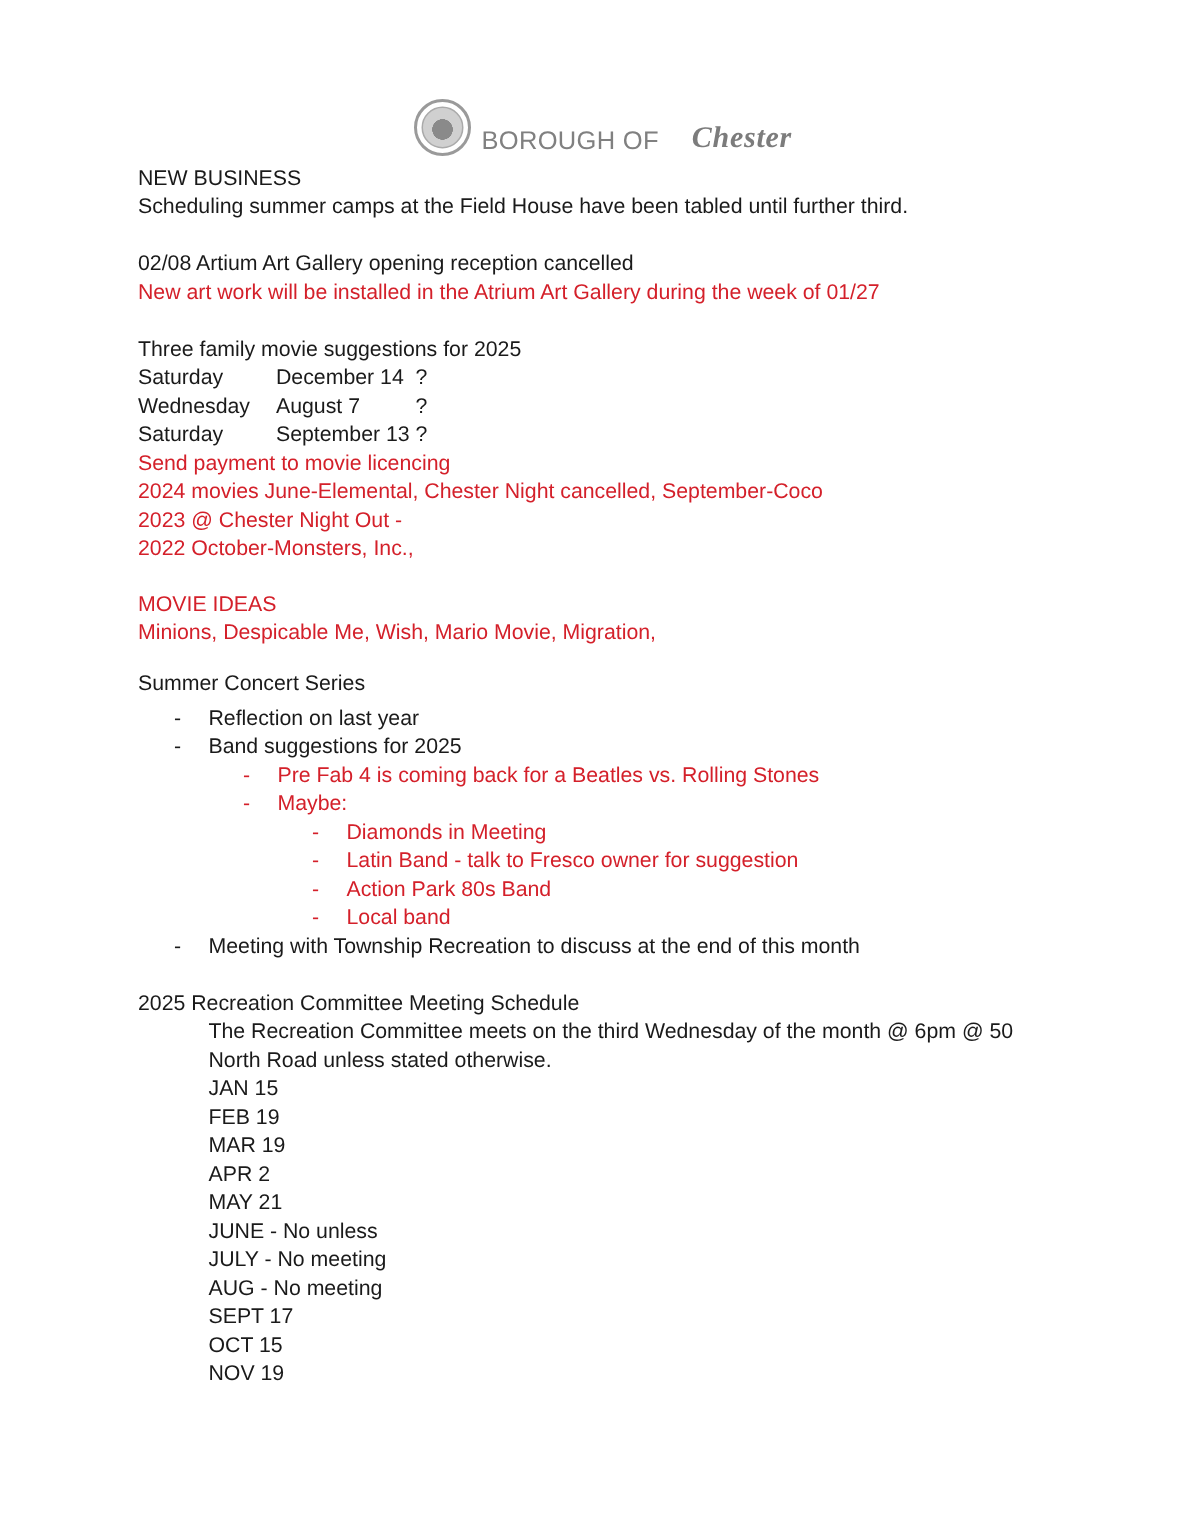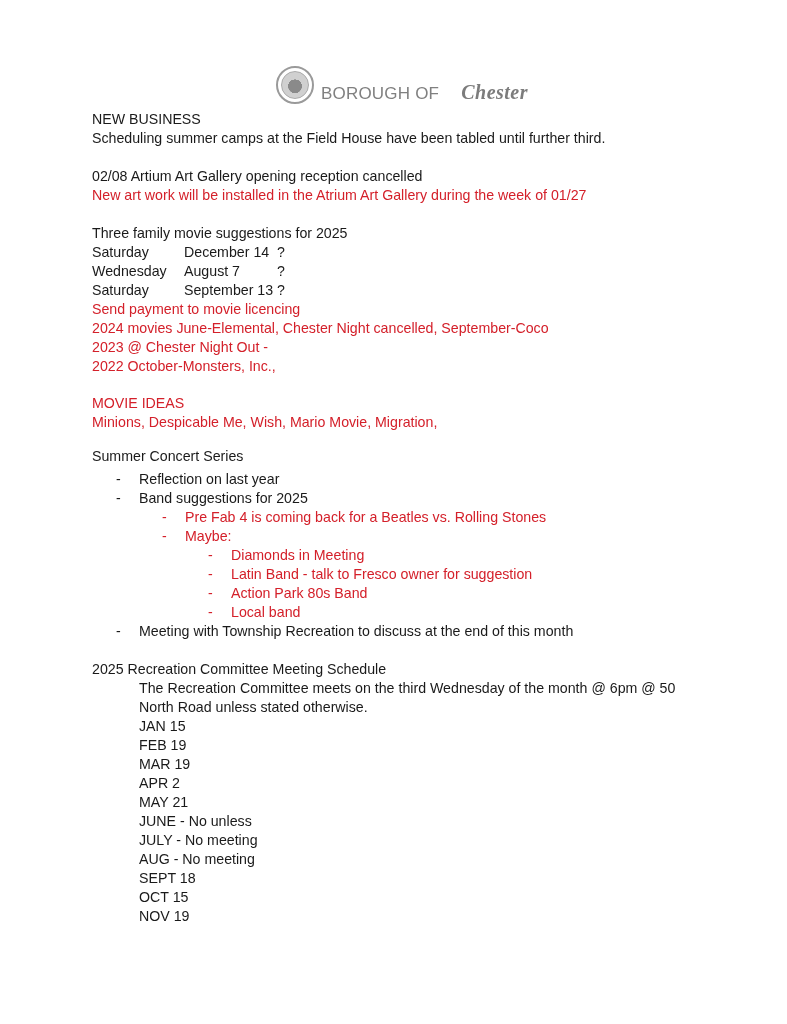--- a/index.html
+++ b/index.html
@@ -81,15 +81,15 @@
 <div class="line" style="top:679px; left:139px">The Recreation Committee meets on the third Wednesday of the month @ 6pm @ 50</div>
 <div class="line" style="top:698px; left:139px">North Road unless stated otherwise.</div>
 <div class="line" style="top:717px; left:139px">JAN 15</div>
 <div class="line" style="top:736px; left:139px">FEB 19</div>
 <div class="line" style="top:755px; left:139px">MAR 19</div>
 <div class="line" style="top:774px; left:139px">APR 2</div>
 <div class="line" style="top:793px; left:139px">MAY 21</div>
 <div class="line" style="top:812px; left:139px">JUNE - No unless</div>
 <div class="line" style="top:831px; left:139px">JULY - No meeting</div>
 <div class="line" style="top:850px; left:139px">AUG - No meeting</div>
-<div class="line" style="top:869px; left:139px">SEPT 18</div>
+<div class="line" style="top:869px; left:139px">SEPT 17</div>
 <div class="line" style="top:888px; left:139px">OCT 15</div>
 <div class="line" style="top:907px; left:139px">NOV 19</div>
 
 </body></html>

